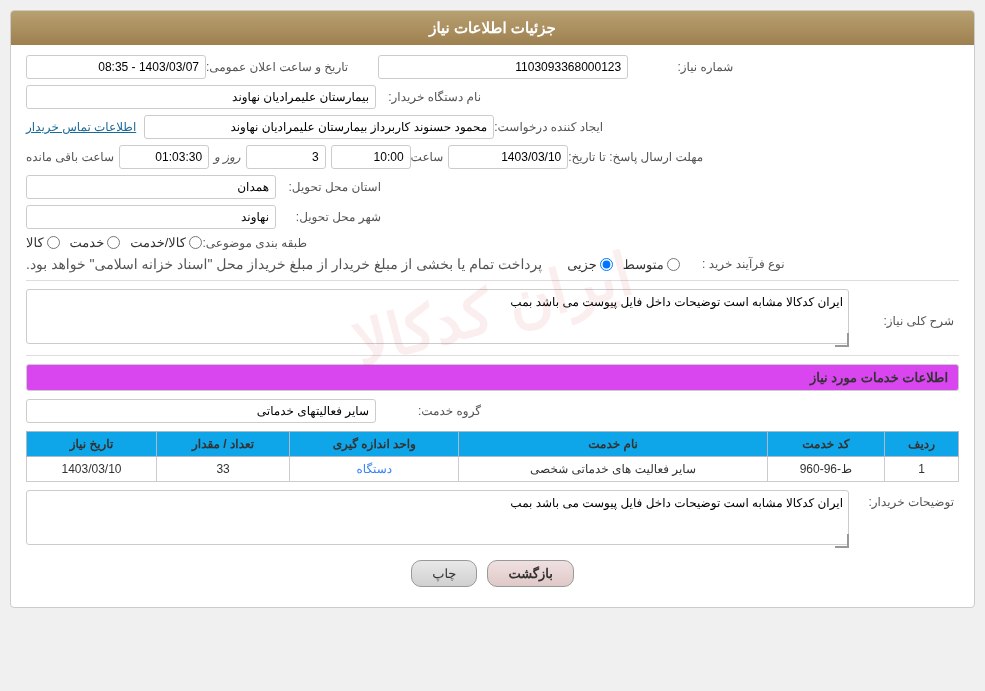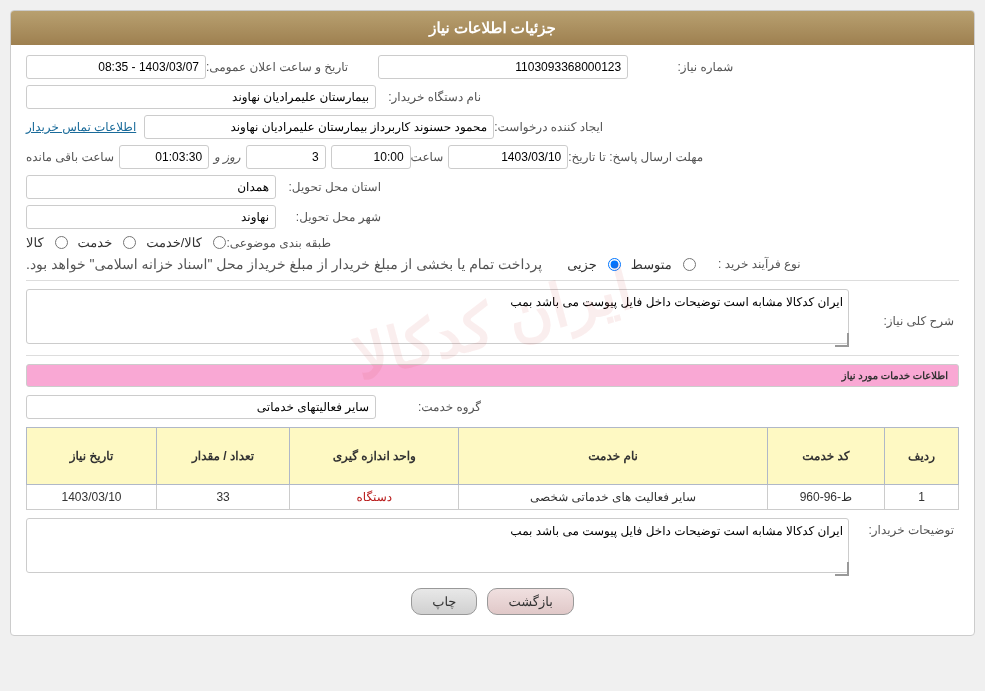--- a/index.html
+++ b/index.html
@@ -87,35 +87,35 @@
     }
     .radio-group {
       display: flex;
       align-items: center;
       gap: 10px;
       justify-content: flex-end;
     }
     .radio-item {
       display: flex;
       align-items: center;
-      gap: 11px;
+      gap: 3px;
     }
     .radio-item input[type=radio] {
       margin: 0;
     }
     .notice-text {
       color: #555;
       font-size: 14px;
     }
     .section-title {
-      background: #f9a8d4;
+      background: #d946ef;
       border: 1px solid #ccc;
       border-radius: 3px;
       padding: 5px 10px;
-      font-size: 10px;
+      font-size: 13px;
       font-weight: bold;
       margin: 8px 0;
       text-align: right;
     }
     .textarea-box {
       border: 1px solid #ccc;
       border-radius: 3px;
       padding: 5px;
       font-size: 12px;
       font-family: Tahoma, Arial, sans-serif;
@@ -127,23 +127,23 @@
     }
     .table-section {
       margin: 8px 0;
     }
     .data-table {
       width: 100%;
       border-collapse: collapse;
       font-size: 12px;
     }
     .data-table th {
-      background: #fef9c3;
+      background: #0ea5e9;
       border: 1px solid #b0b8c8;
-      padding: 21px 8px;
+      padding: 5px 8px;
       text-align: center;
       color: #333;
       font-weight: bold;
     }
     .data-table td {
       border: 1px solid #ccc;
       padding: 5px 8px;
       text-align: center;
     }
     .data-table tr:nth-child(even) td {
@@ -196,20 +196,21 @@
       font-family: Tahoma, Arial, sans-serif;
       font-size: 13px;
     }
     .btn-print {
       background: linear-gradient(to bottom, #e8e8e8, #d0d0d0);
       color: #333;
     }
     .btn-back {
       background: linear-gradient(to bottom, #f0e0e0, #e0c8c8);
       color: #333;
+      font-weight: bold;
     }
     .watermark-area {
       position: relative;
     }
     .watermark {
       position: absolute;
       top: 50%;
       left: 50%;
       transform: translate(-50%, -50%) rotate(-15deg);
       opacity: 0.08;
@@ -339,21 +340,21 @@
                 <th>تعداد / مقدار</th>
                 <th>تاریخ نیاز</th>
               </tr>
           </thead>
           <tbody id="table-body">
 
           <tr>
                 <td>1</td>
                 <td>ط-96-960</td>
                 <td>سایر فعالیت های خدماتی شخصی</td>
-                <td style="color: #b91c1c;">دستگاه</td>
+                <td style="color: #3b82f6;">دستگاه</td>
                 <td>33</td>
                 <td>1403/03/10</td>
               </tr>
             </tbody>
         </table>
       </div>
 
       <div class="comment-row">
         <span class="comment-label">توضیحات خریدار:</span>
         <div class="textarea-wrapper">

